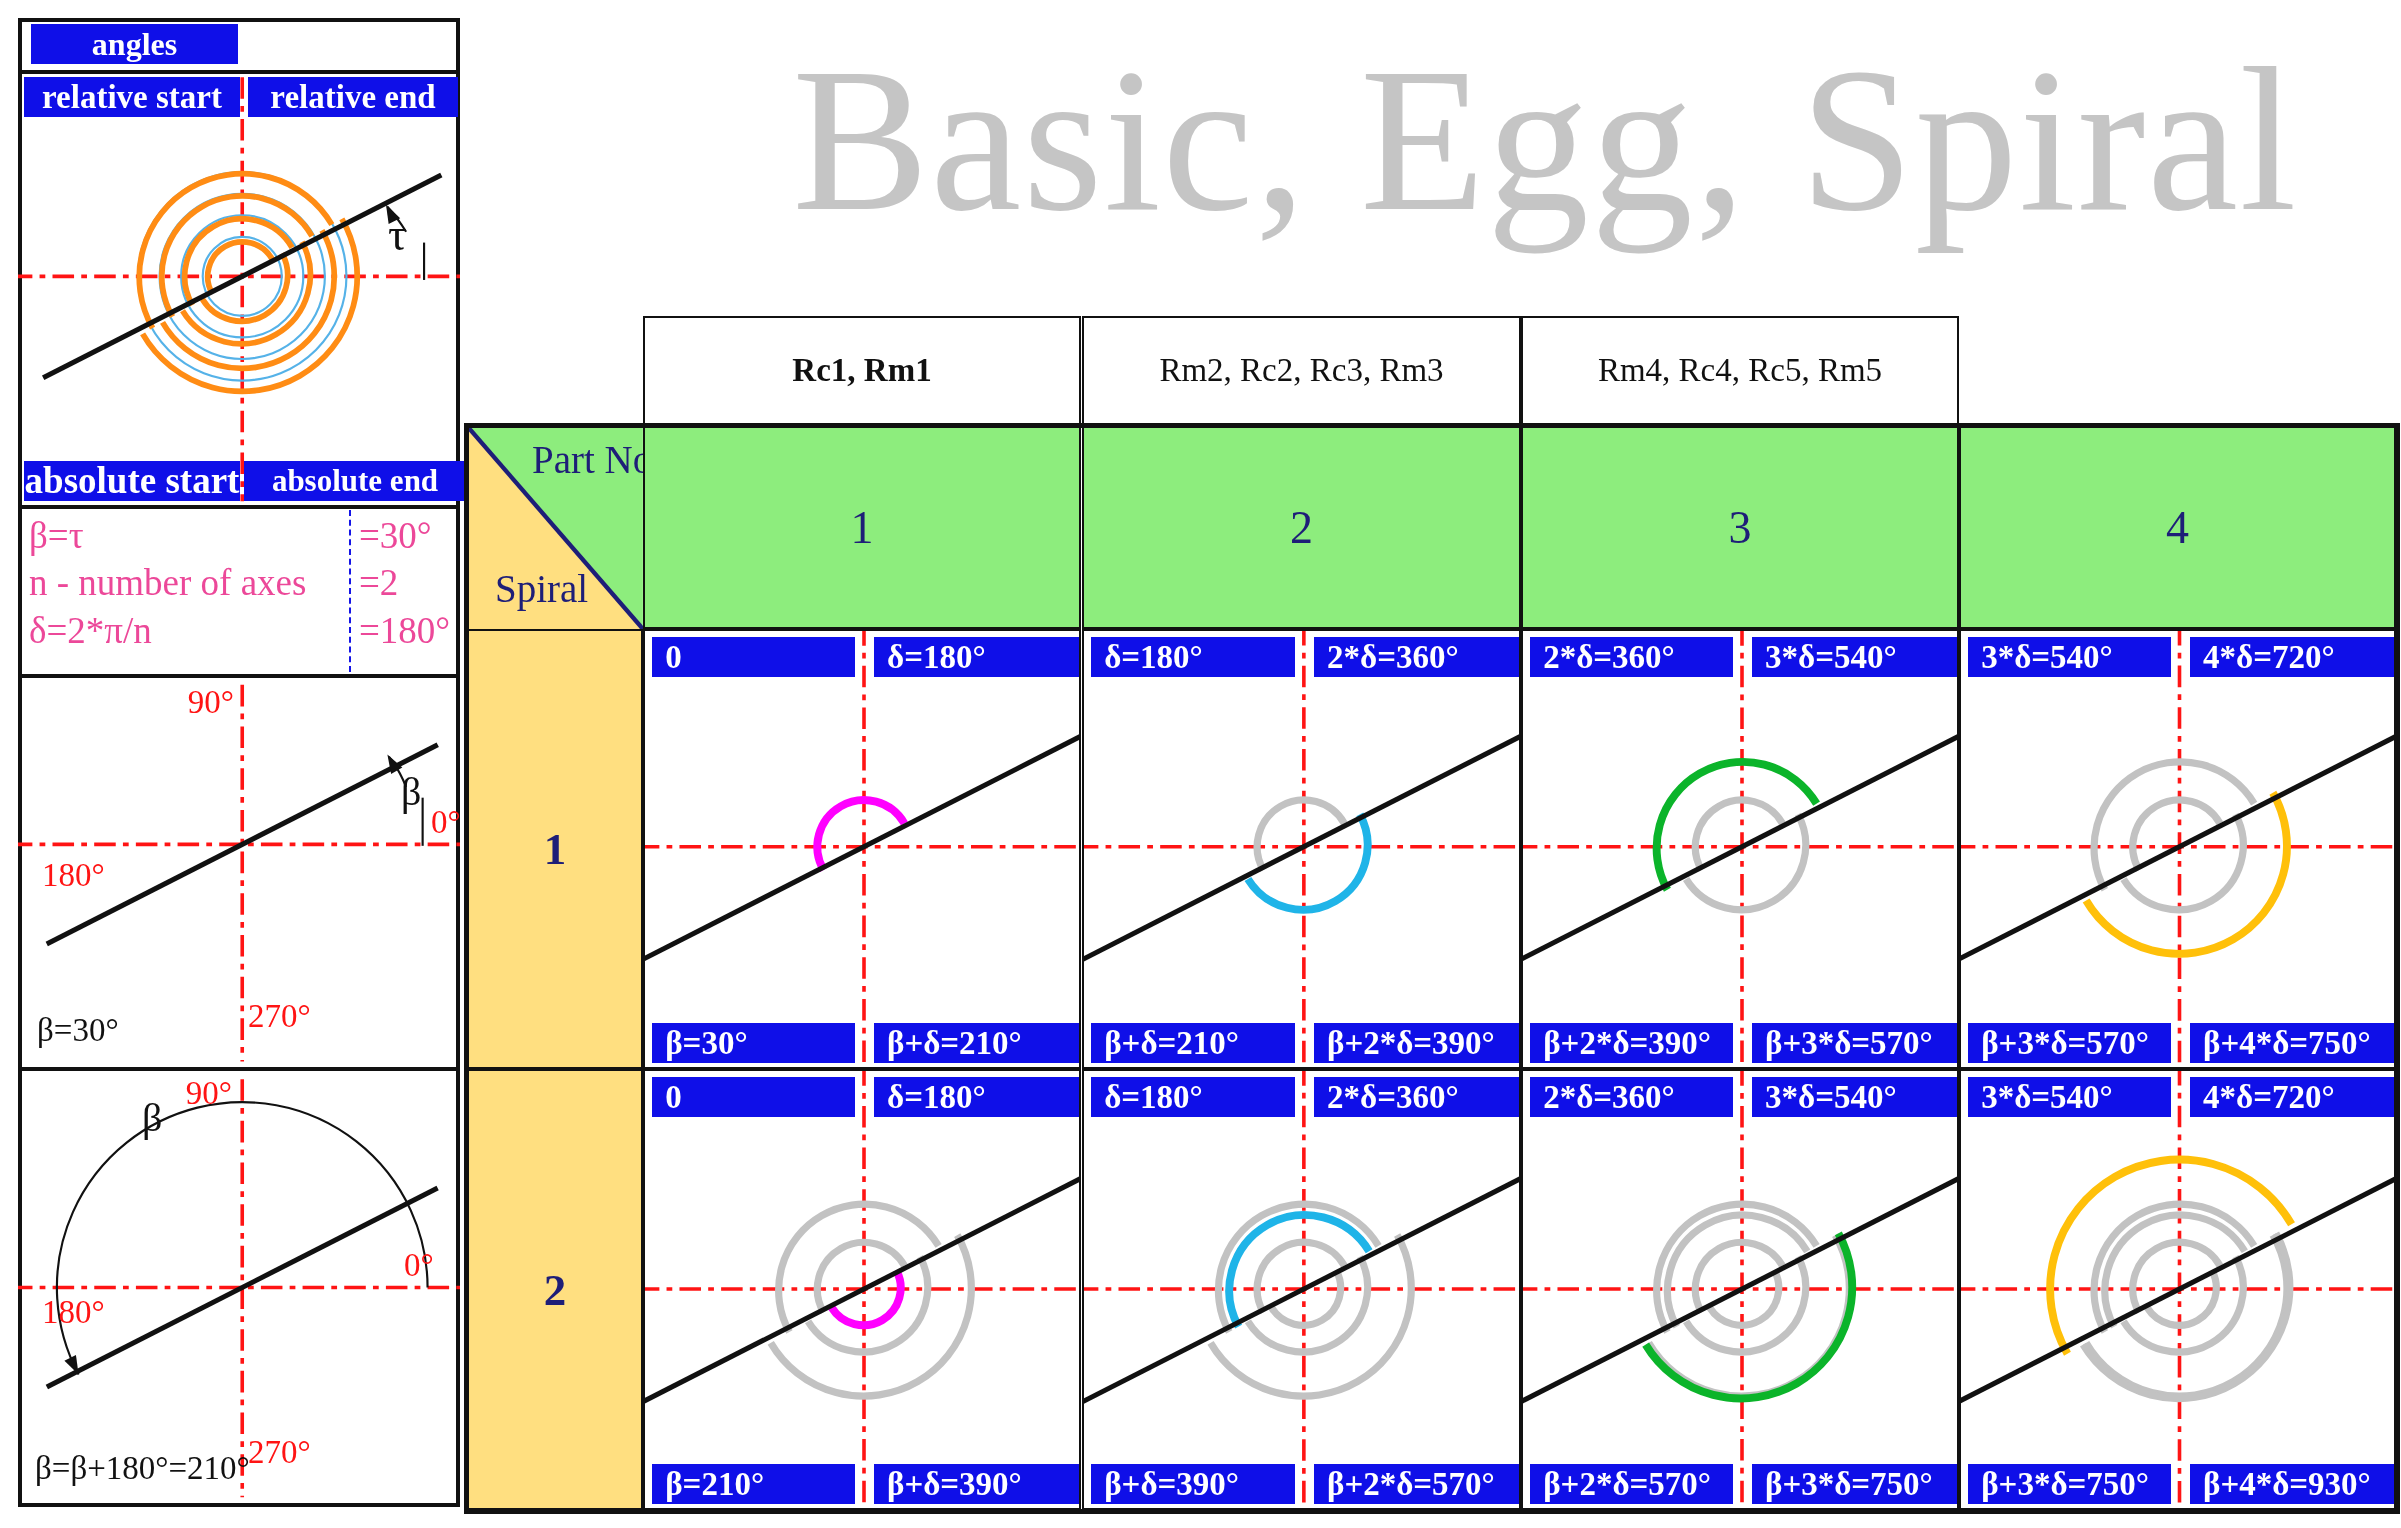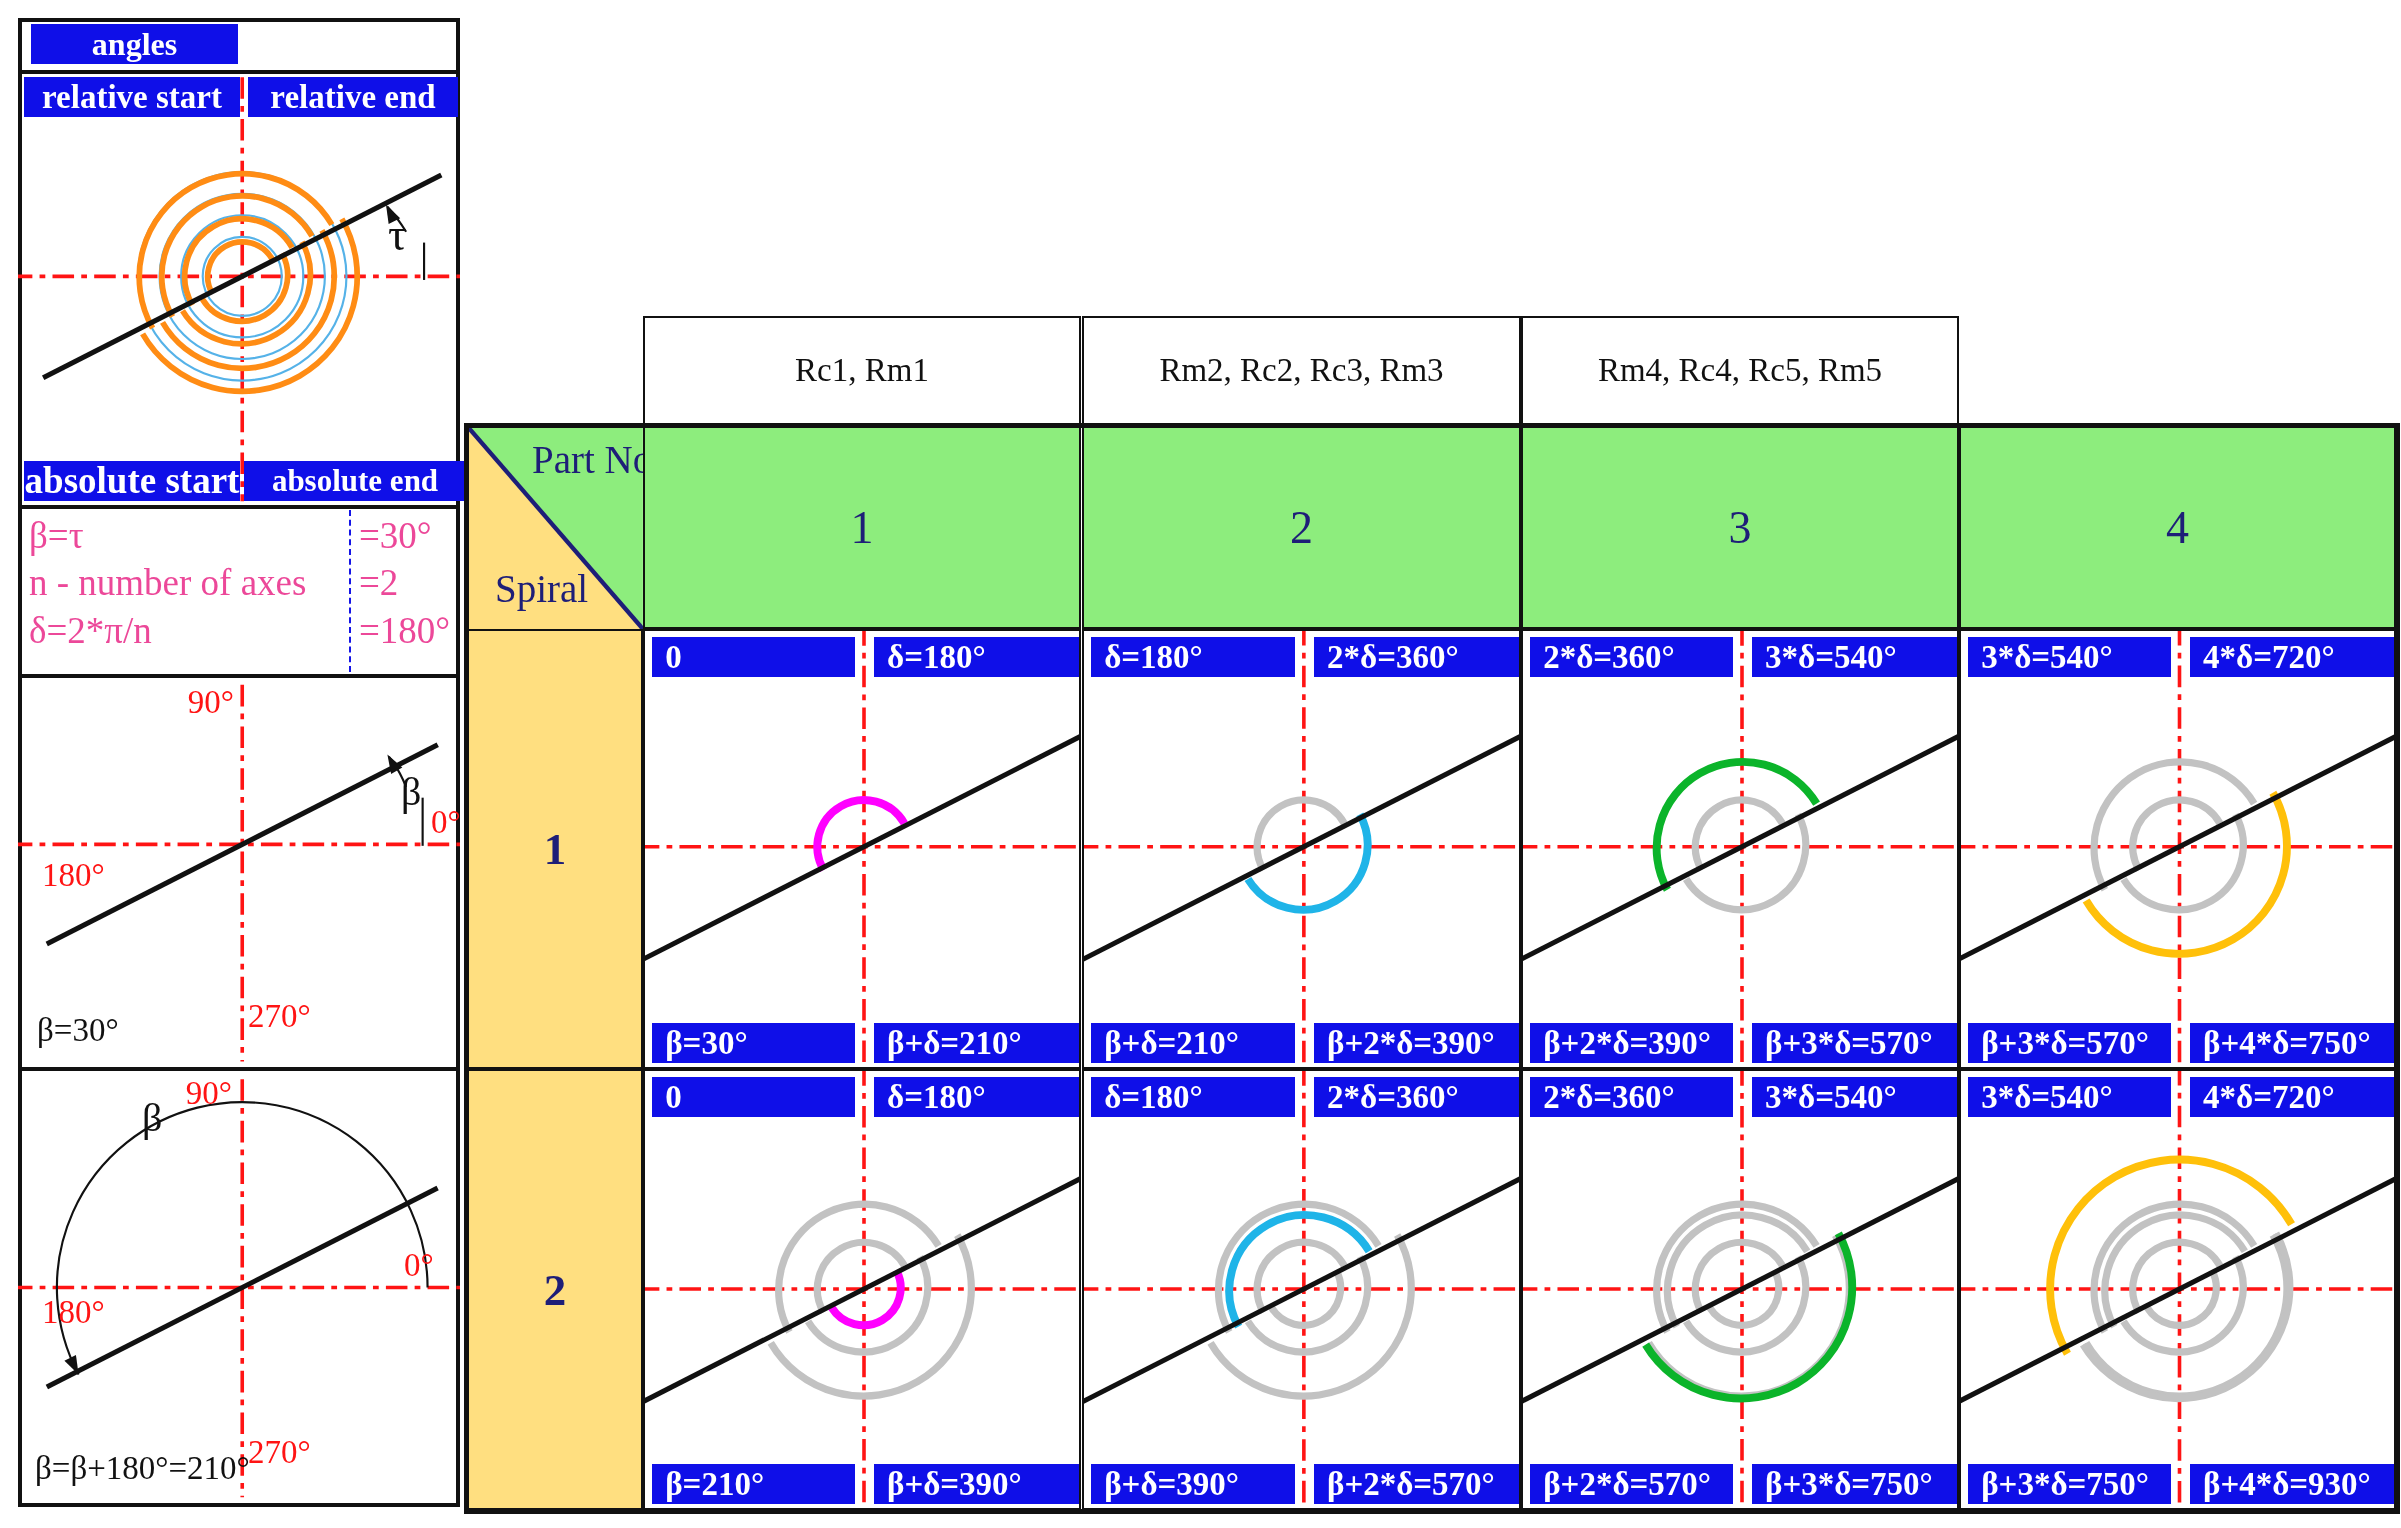--- a/index.html
+++ b/index.html
@@ -28,20 +28,21 @@
   .outer-border{position:absolute;border:5.8px solid #111;box-sizing:border-box;pointer-events:none;}
   .corner-cell{position:absolute;overflow:hidden;}
   .corner-lab{position:absolute;color:#1e1e78;font-size:39px;white-space:nowrap;}
   svg{position:absolute;left:0;top:0;}
 </style>
 </head>
 <body>
 
 <div id="canvas">
 
+  <div class="title">Basic, Egg, Spiral</div>
 
   <div class="panel-border" style="left:18px;top:18px;width:442px;height:1489px;"></div>
 
   <div class="bluebar center" style="left:31px;top:24.4px;width:207px;font-size:32px;">angles</div>
   <div class="hline" style="left:18px;top:70px;width:442px;height:3.6px;"></div>
 
   <div class="bluebar center" style="left:24px;top:77px;width:216px;">relative start</div>
   <div class="bluebar center" style="left:248px;top:77px;width:210px;">relative end</div>
 
   <div class="abs" id="angles-draw" style="left:18px;top:70px;width:442px;height:435px;overflow:hidden;">
@@ -108,21 +109,21 @@
         <polygon points="84.19952104239687,421.12366319875986 64.43608753906197,401.9819105057785 80.49951750980905,393.8599515318052" fill="#111"></polygon>
       </svg>
     </div>
   <div class="redlab" style="left:178px;top:1075px;width:54px;text-align:right;">90°</div>
   <div class="redlab" style="left:42px;top:1294px;">180°</div>
   <div class="redlab" style="left:248px;top:1434px;">270°</div>
   <div class="redlab" style="left:404px;top:1247px;">0°</div>
   <div class="beta-sym" style="left:142px;top:1094px;">β</div>
   <div class="blacklab" style="left:35px;top:1450px;">β=β+180°=210°</div>
 
-  <div class="hdr-cell" style="left:643px;top:316px;width:438px;height:109px;">Rc1, Rm1</div>
+  <div class="hdr-cell" style="left:643px;top:316px;width:438px;height:109px;font-weight:bold;">Rc1, Rm1</div>
   <div class="hdr-cell" style="left:1082px;top:316px;width:439px;height:109px;">Rm2, Rc2, Rc3, Rm3</div>
   <div class="hdr-cell" style="left:1521px;top:316px;width:438px;height:109px;">Rm4, Rc4, Rc5, Rm5</div>
 
   <div class="corner-cell" id="corner-cell" style="left:467px;top:426px;width:176px;height:203px;">
       <svg width="176" height="203" viewBox="0 0 245 283">
         <polygon points="0,0 245,0 245,283" fill="#8ded7d"></polygon>
         <polygon points="0,0 0,283 245,283" fill="#ffdf80"></polygon>
         <line x1="0" y1="0" x2="245" y2="283" stroke="#1e1e78" stroke-width="6"></line>
       </svg>
     </div>

